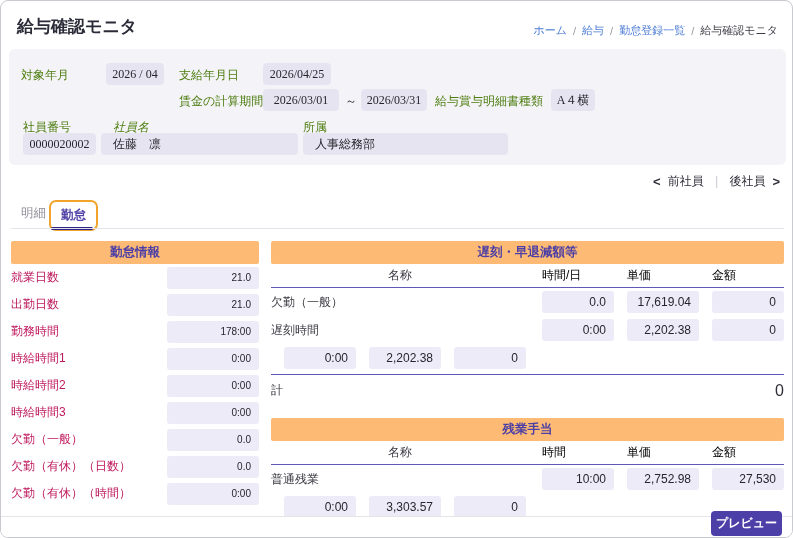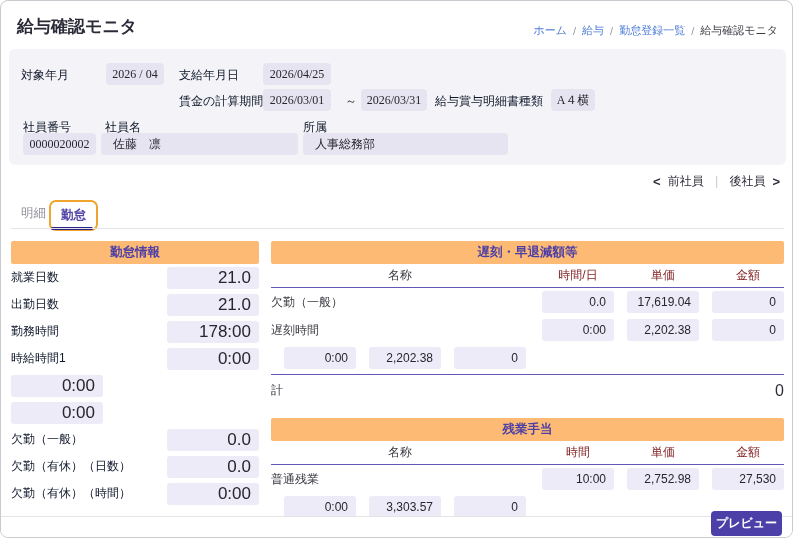--- a/index.html
+++ b/index.html
@@ -10,49 +10,49 @@
     border: 1px solid #c9c9d0; border-radius: 8px; overflow: hidden;
   }
   
   .page-title { position:absolute; left:16px; top:14px; font-size:17px; font-weight:bold; color:#2b2b38; }
   .breadcrumb { position:absolute; right:14px; top:22px; font-size:11px; color:#7a7a84; display:flex; gap:6px; align-items:center; }
   .breadcrumb a { color:#4b7bd5; text-decoration:none; cursor:pointer; }
   .breadcrumb .current { color:#3c3c46; }
   .bc-sep { color:#9a9aa4; }
   
   .form-card { position:absolute; left:8px; top:48px; width:777px; height:116px; background:#f4f4f8; border-radius:6px; }
-  .f-label { position:absolute; font-size:12px; color:#0f172a; white-space:nowrap; }
+  .f-label { position:absolute; font-size:12px; color:#4d7c0f; white-space:nowrap; }
   .f-box { position:absolute; height:22px; background:#e6e4f1; border-radius:4px; font-size:12px; color:#26262e;
            display:flex; align-items:center; justify-content:center; white-space:nowrap;font-family:Liberation Serif, serif; }
   .tilde { position:absolute; font-size:12px; color:#3a3a42; }
   
   .emp-nav { position:absolute; right:12px; top:172px; font-size:12px; color:#2e2e38; display:flex; align-items:center; gap:7px; cursor:pointer; }
   .emp-nav .chev { font-weight:bold; font-size:13px; color:#2e2e38; }
   .emp-nav .bar { color:#b9b9c2; }
   
   .tabs { position:absolute; left:0; top:196px; width:793px; height:32px; }
   .tabs .divider { position:absolute; left:10px; right:10px; bottom:0; height:1px; background:#e3e3ea; }
   .tab { position:absolute; top:3px; font-size:12.5px; padding:5px 10px; cursor:pointer; }
   .tab-inactive { left:10px; color:#8f8f99; }
   .tab-active { left:48px; color:#5547a8; font-weight:bold; border:2px solid #f0a42e; border-radius:7px; }
   .tab-underline { position:absolute; left:50px; bottom:-1px; width:42px; height:3px; background:#2d2481; border-radius:2px; }
   
   .panel-header { height:23px; background:#fdba74; border-radius:2px; color:#4c3fa5; font-size:12.5px; font-weight:bold;
                   display:flex; align-items:center; justify-content:center; }
   .left-panel { position:absolute; left:10px; top:240px; width:248px; }
   .a-row { display:flex; align-items:center; height:27px; }
-  .a-row .a-label { flex:1; font-size:12px; color:#0f172a; }
-  .a-row .a-box { width:92px; height:22px; background:#edebf7; border-radius:3px; font-size:17px; color:#26262e;
+  .a-row .a-label { flex:1; font-size:12px; color:#be185d; }
+  .a-row .a-box { width:92px; height:22px; background:#edebf7; border-radius:3px; font-size:10px; color:#26262e;
                   display:flex; align-items:center; justify-content:flex-end; padding-right:8px; }
   .left-panel .a-row:first-of-type { margin-top:4px; }
   
   .right-panel { position:absolute; left:270px; top:240px; width:513px; }
   .t-colrow { display:flex; align-items:center; height:24px; border-bottom:1.5px solid #6157b5; }
   .t-colrow .c-name { flex:1; text-align:center; font-size:12px; color:#3a3a42; }
-  .t-colrow .c-col  { width:72px; margin-left:13px; text-align:center; font-size:12px; color:#7f1d1d; }
+  .t-colrow .c-col  { width:72px; margin-left:13px; text-align:left; font-size:12px; color:#000000; }
   .t-row { display:flex; align-items:center; height:28px; }
   .t-row .c-name { flex:1; font-size:12px; color:#3a3a42; }
   .t-row .c-box { width:72px; height:22px; margin-left:13px; background:#edebf7; border-radius:3px; font-size:12px; color:#26262e;
                   display:flex; align-items:center; justify-content:flex-end; padding-right:8px; }
   .t-total { display:flex; align-items:center; height:32px; border-top:1px solid #6157b5; margin-top:2px; }
   .t-total .c-name { flex:1; font-size:12px; color:#3a3a42; }
   .section-gap { height:12px; }
   
   .footer-bar { position:absolute; left:0; bottom:0; width:793px; height:21px; background:#fff; border-top:1px solid #e4e4e9; }
   .preview-button { position:absolute; left:710px; top:510px; width:71px; height:25px; background:#4c3fa8; color:#fff;
@@ -76,29 +76,29 @@
   </nav>
 
   <div class="form-card">
     <span class="f-label" style="left:12px; top:18px;">対象年月</span>
     <div class="f-box" style="left:97px; top:14px; width:58px;">2026 / 04</div>
 
     <span class="f-label" style="left:170px; top:18px;">支給年月日</span>
     <div class="f-box" style="left:254px; top:14px; width:68px;">2026/04/25</div>
 
     <span class="f-label" style="left:170px; top:44px;">賃金の計算期間</span>
-    <div class="f-box" style="left:254px; top:40px; width:68px;">2026/03/01</div>
+    <div class="f-box" style="left:254px; top:40px; width:76px;">2026/03/01</div>
     <span class="tilde" style="left:336px; top:44px;">～</span>
     <div class="f-box" style="left:352px; top:40px; width:66px;">2026/03/31</div>
 
     <span class="f-label" style="left:426px; top:44px;">給与賞与明細書種類</span>
     <div class="f-box" style="left:542px; top:40px; width:44px;">A４横</div>
 
     <span class="f-label" style="left:14px; top:70px;">社員番号</span>
-    <span class="f-label" style="left:96px; top:70px;">社員名</span>
+    <span class="f-label" style="left:104px; top:70px;font-style:italic;">社員名</span>
     <span class="f-label" style="left:294px; top:70px;">所属</span>
 
     <div class="f-box" style="left:14px; top:84px; width:73px;">0000020002</div>
     <div class="f-box" style="left:294px; top:84px; width:205px; justify-content:flex-start; padding-left:12px;">人事総務部</div>
     <div class="f-box" style="left:92px; top:84px; width:197px; justify-content:flex-start; padding-left:12px;">佐藤　凛</div>
   </div>
 
   <div class="emp-nav">
     <span class="chev">&lt;</span>
     <span>前社員</span>
@@ -126,23 +126,25 @@
       </div>
     <div class="a-row">
         <span class="a-label">勤務時間</span>
         <span class="a-box">178:00</span>
       </div>
     <div class="a-row">
         <span class="a-label">時給時間1</span>
         <span class="a-box">0:00</span>
       </div>
     <div class="a-row">
-        <span class="a-box">0:00</span>
-      </div>
-    <div class="a-row">
+        <span class="a-label">時給時間2</span>
+        <span class="a-box">0:00</span>
+      </div>
+    <div class="a-row">
+        <span class="a-label">時給時間3</span>
         <span class="a-box">0:00</span>
       </div>
     <div class="a-row">
         <span class="a-label">欠勤（一般）</span>
         <span class="a-box">0.0</span>
       </div>
     <div class="a-row">
         <span class="a-label">欠勤（有休）（日数）</span>
         <span class="a-box">0.0</span>
       </div>

